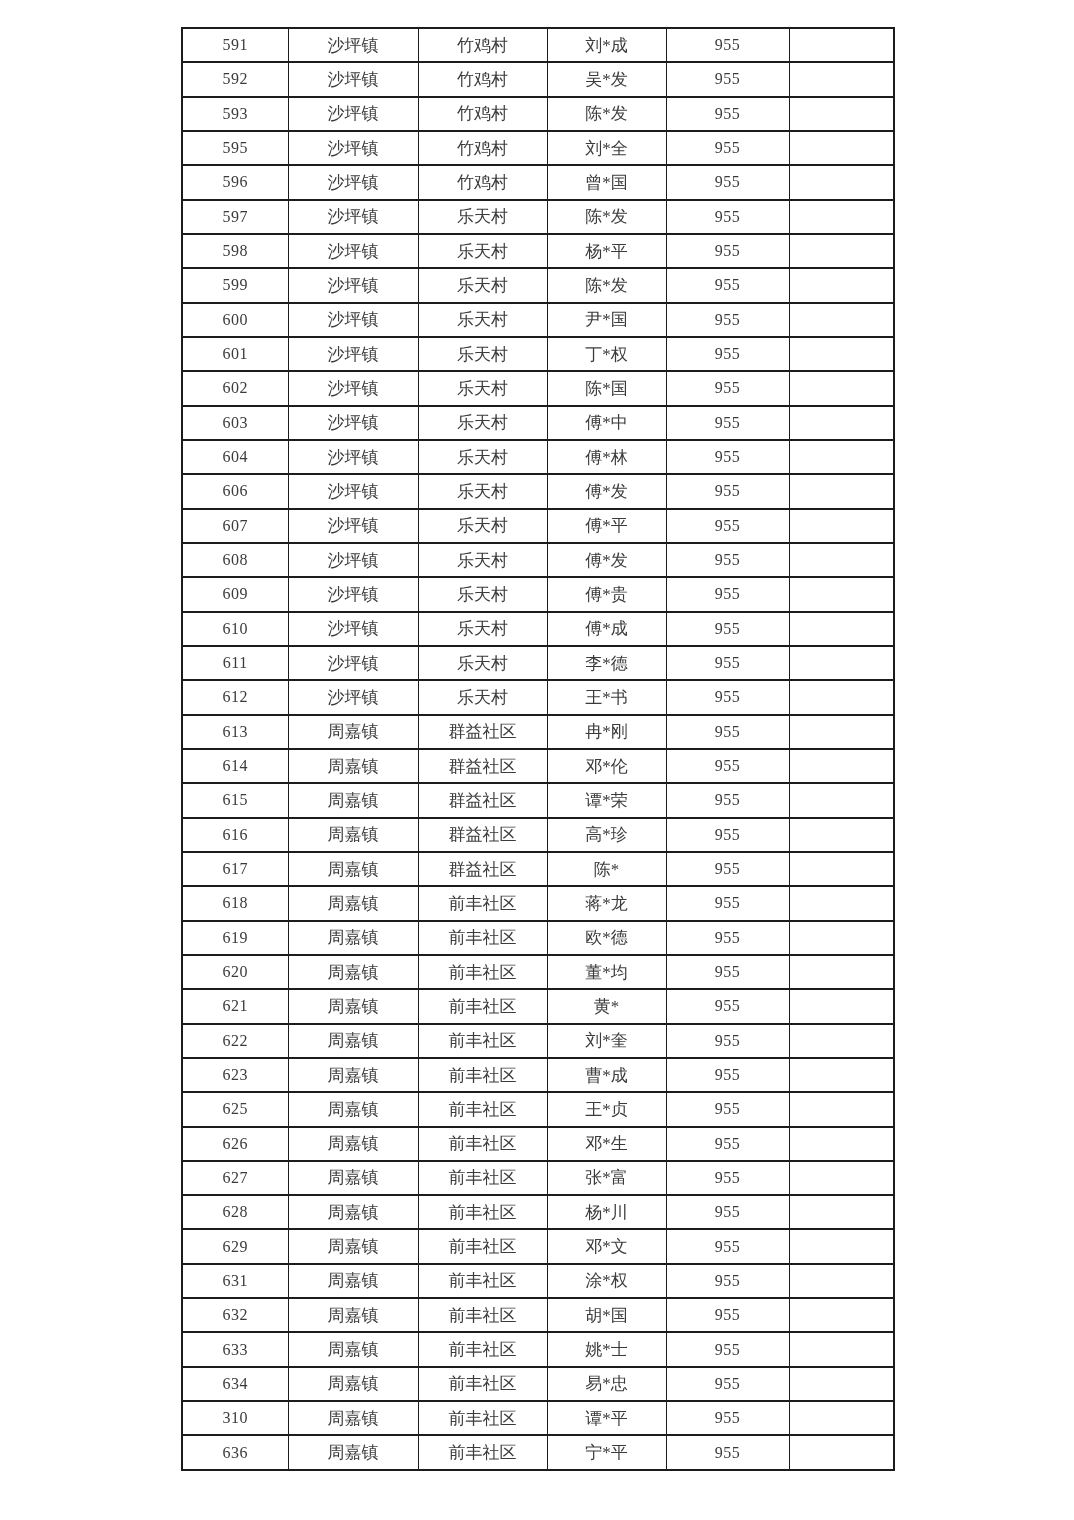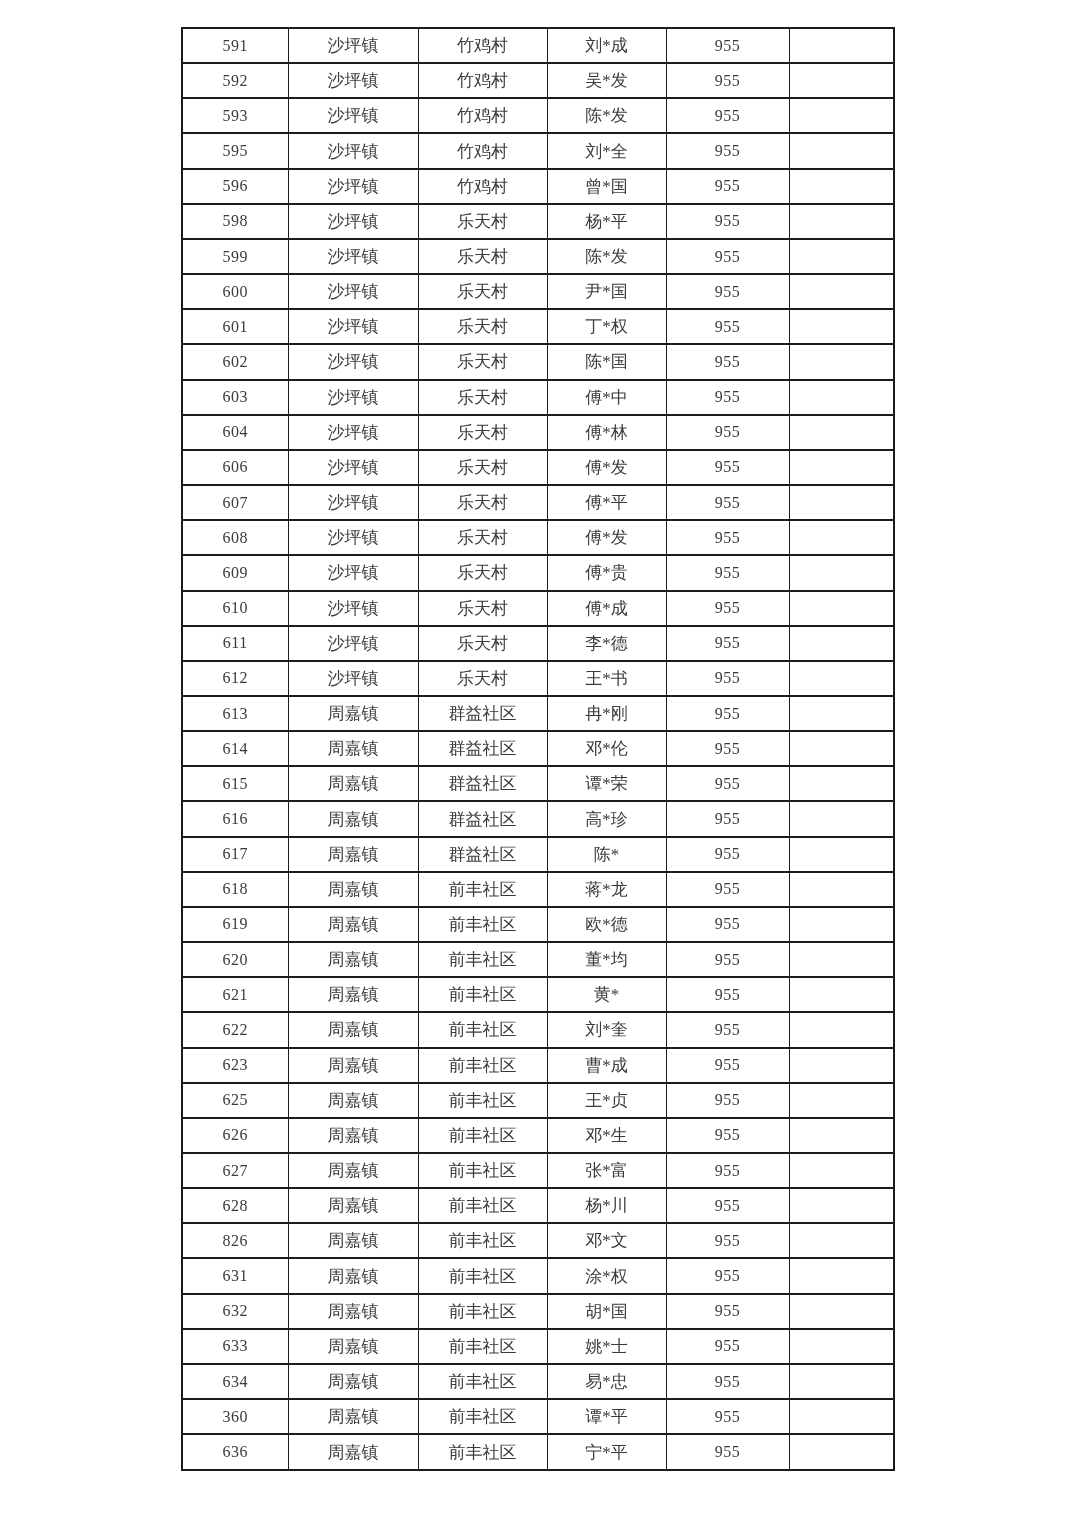--- a/index.html
+++ b/index.html
@@ -98,20 +98,28 @@
         </tr>
         <tr>
           <td>596</td>
           <td>沙坪镇</td>
           <td>竹鸡村</td>
           <td>曾*国</td>
           <td>955</td>
           <td></td>
         </tr>
         <tr>
+          <td>597</td>
+          <td>沙坪镇</td>
+          <td>乐天村</td>
+          <td>陈*发</td>
+          <td>955</td>
+          <td></td>
+        </tr>
+        <tr>
           <td>598</td>
           <td>沙坪镇</td>
           <td>乐天村</td>
           <td>杨*平</td>
           <td>955</td>
           <td></td>
         </tr>
         <tr>
           <td>599</td>
           <td>沙坪镇</td>
@@ -330,21 +338,21 @@
         </tr>
         <tr>
           <td>628</td>
           <td>周嘉镇</td>
           <td>前丰社区</td>
           <td>杨*川</td>
           <td>955</td>
           <td></td>
         </tr>
         <tr>
-          <td>826</td>
+          <td>629</td>
           <td>周嘉镇</td>
           <td>前丰社区</td>
           <td>邓*文</td>
           <td>955</td>
           <td></td>
         </tr>
         <tr>
           <td>631</td>
           <td>周嘉镇</td>
           <td>前丰社区</td>
@@ -370,21 +378,21 @@
         </tr>
         <tr>
           <td>634</td>
           <td>周嘉镇</td>
           <td>前丰社区</td>
           <td>易*忠</td>
           <td>955</td>
           <td></td>
         </tr>
         <tr>
-          <td>360</td>
+          <td>310</td>
           <td>周嘉镇</td>
           <td>前丰社区</td>
           <td>谭*平</td>
           <td>955</td>
           <td></td>
         </tr>
         <tr>
           <td>636</td>
           <td>周嘉镇</td>
           <td>前丰社区</td>

